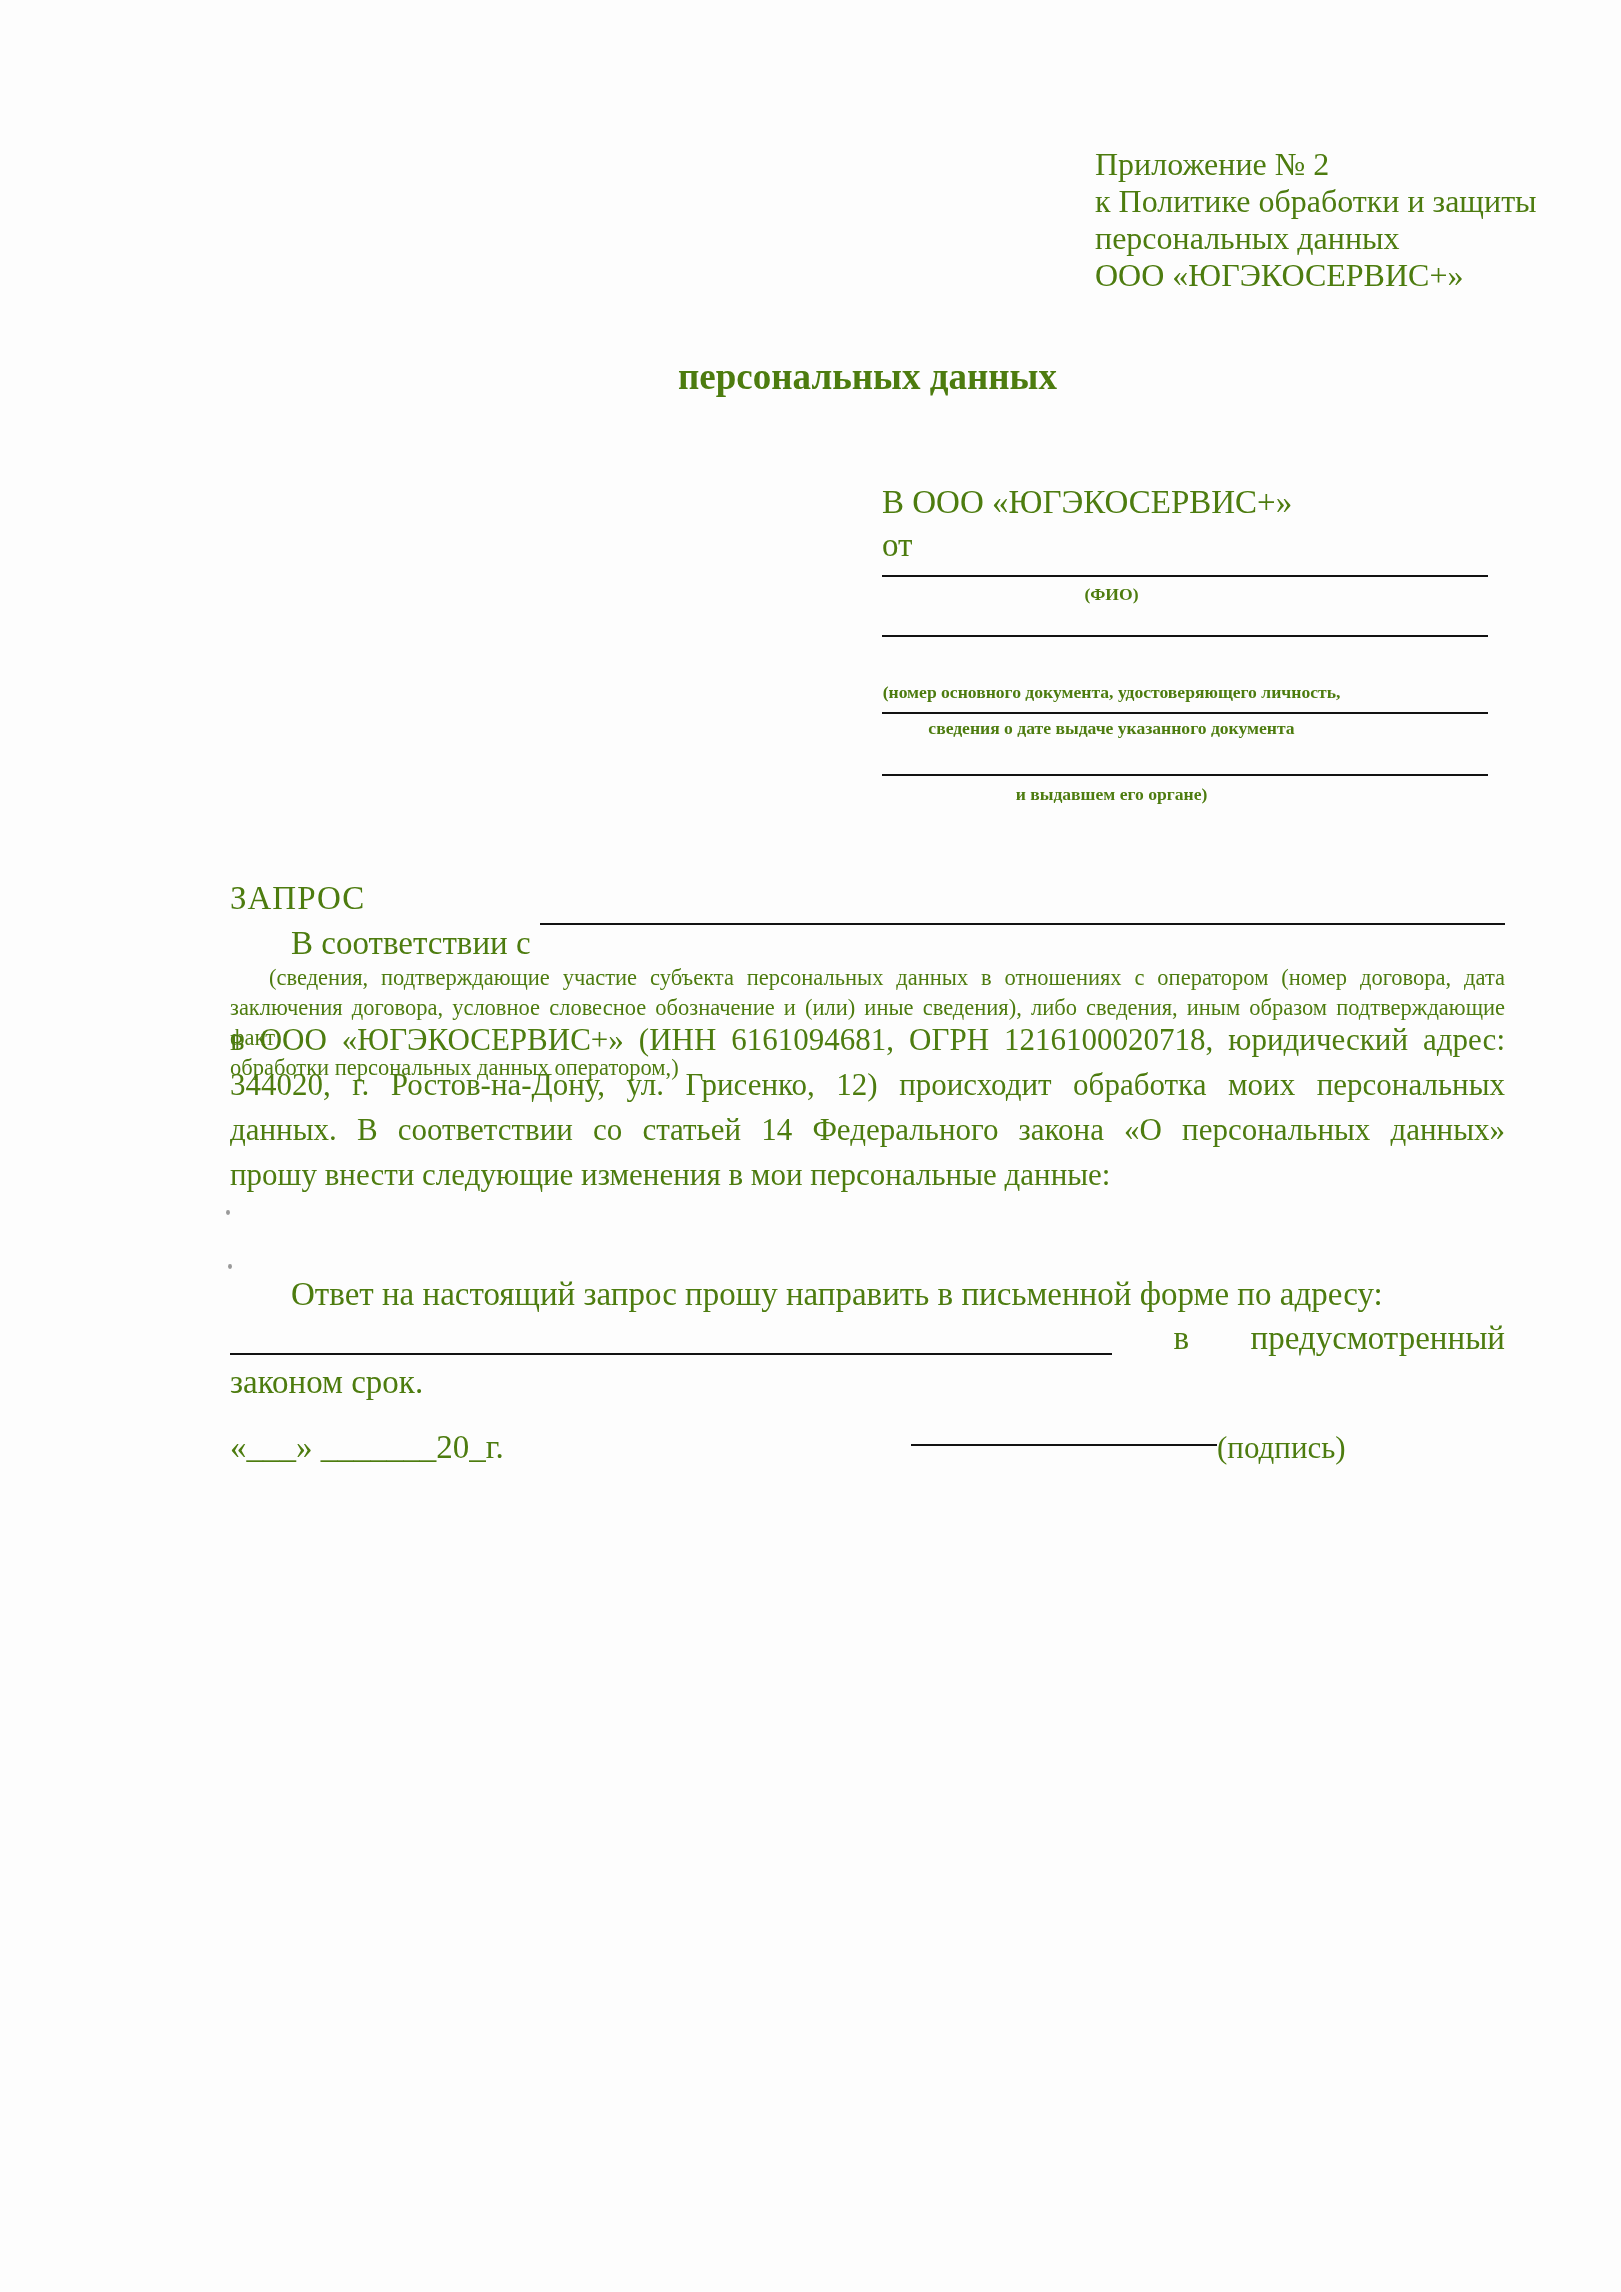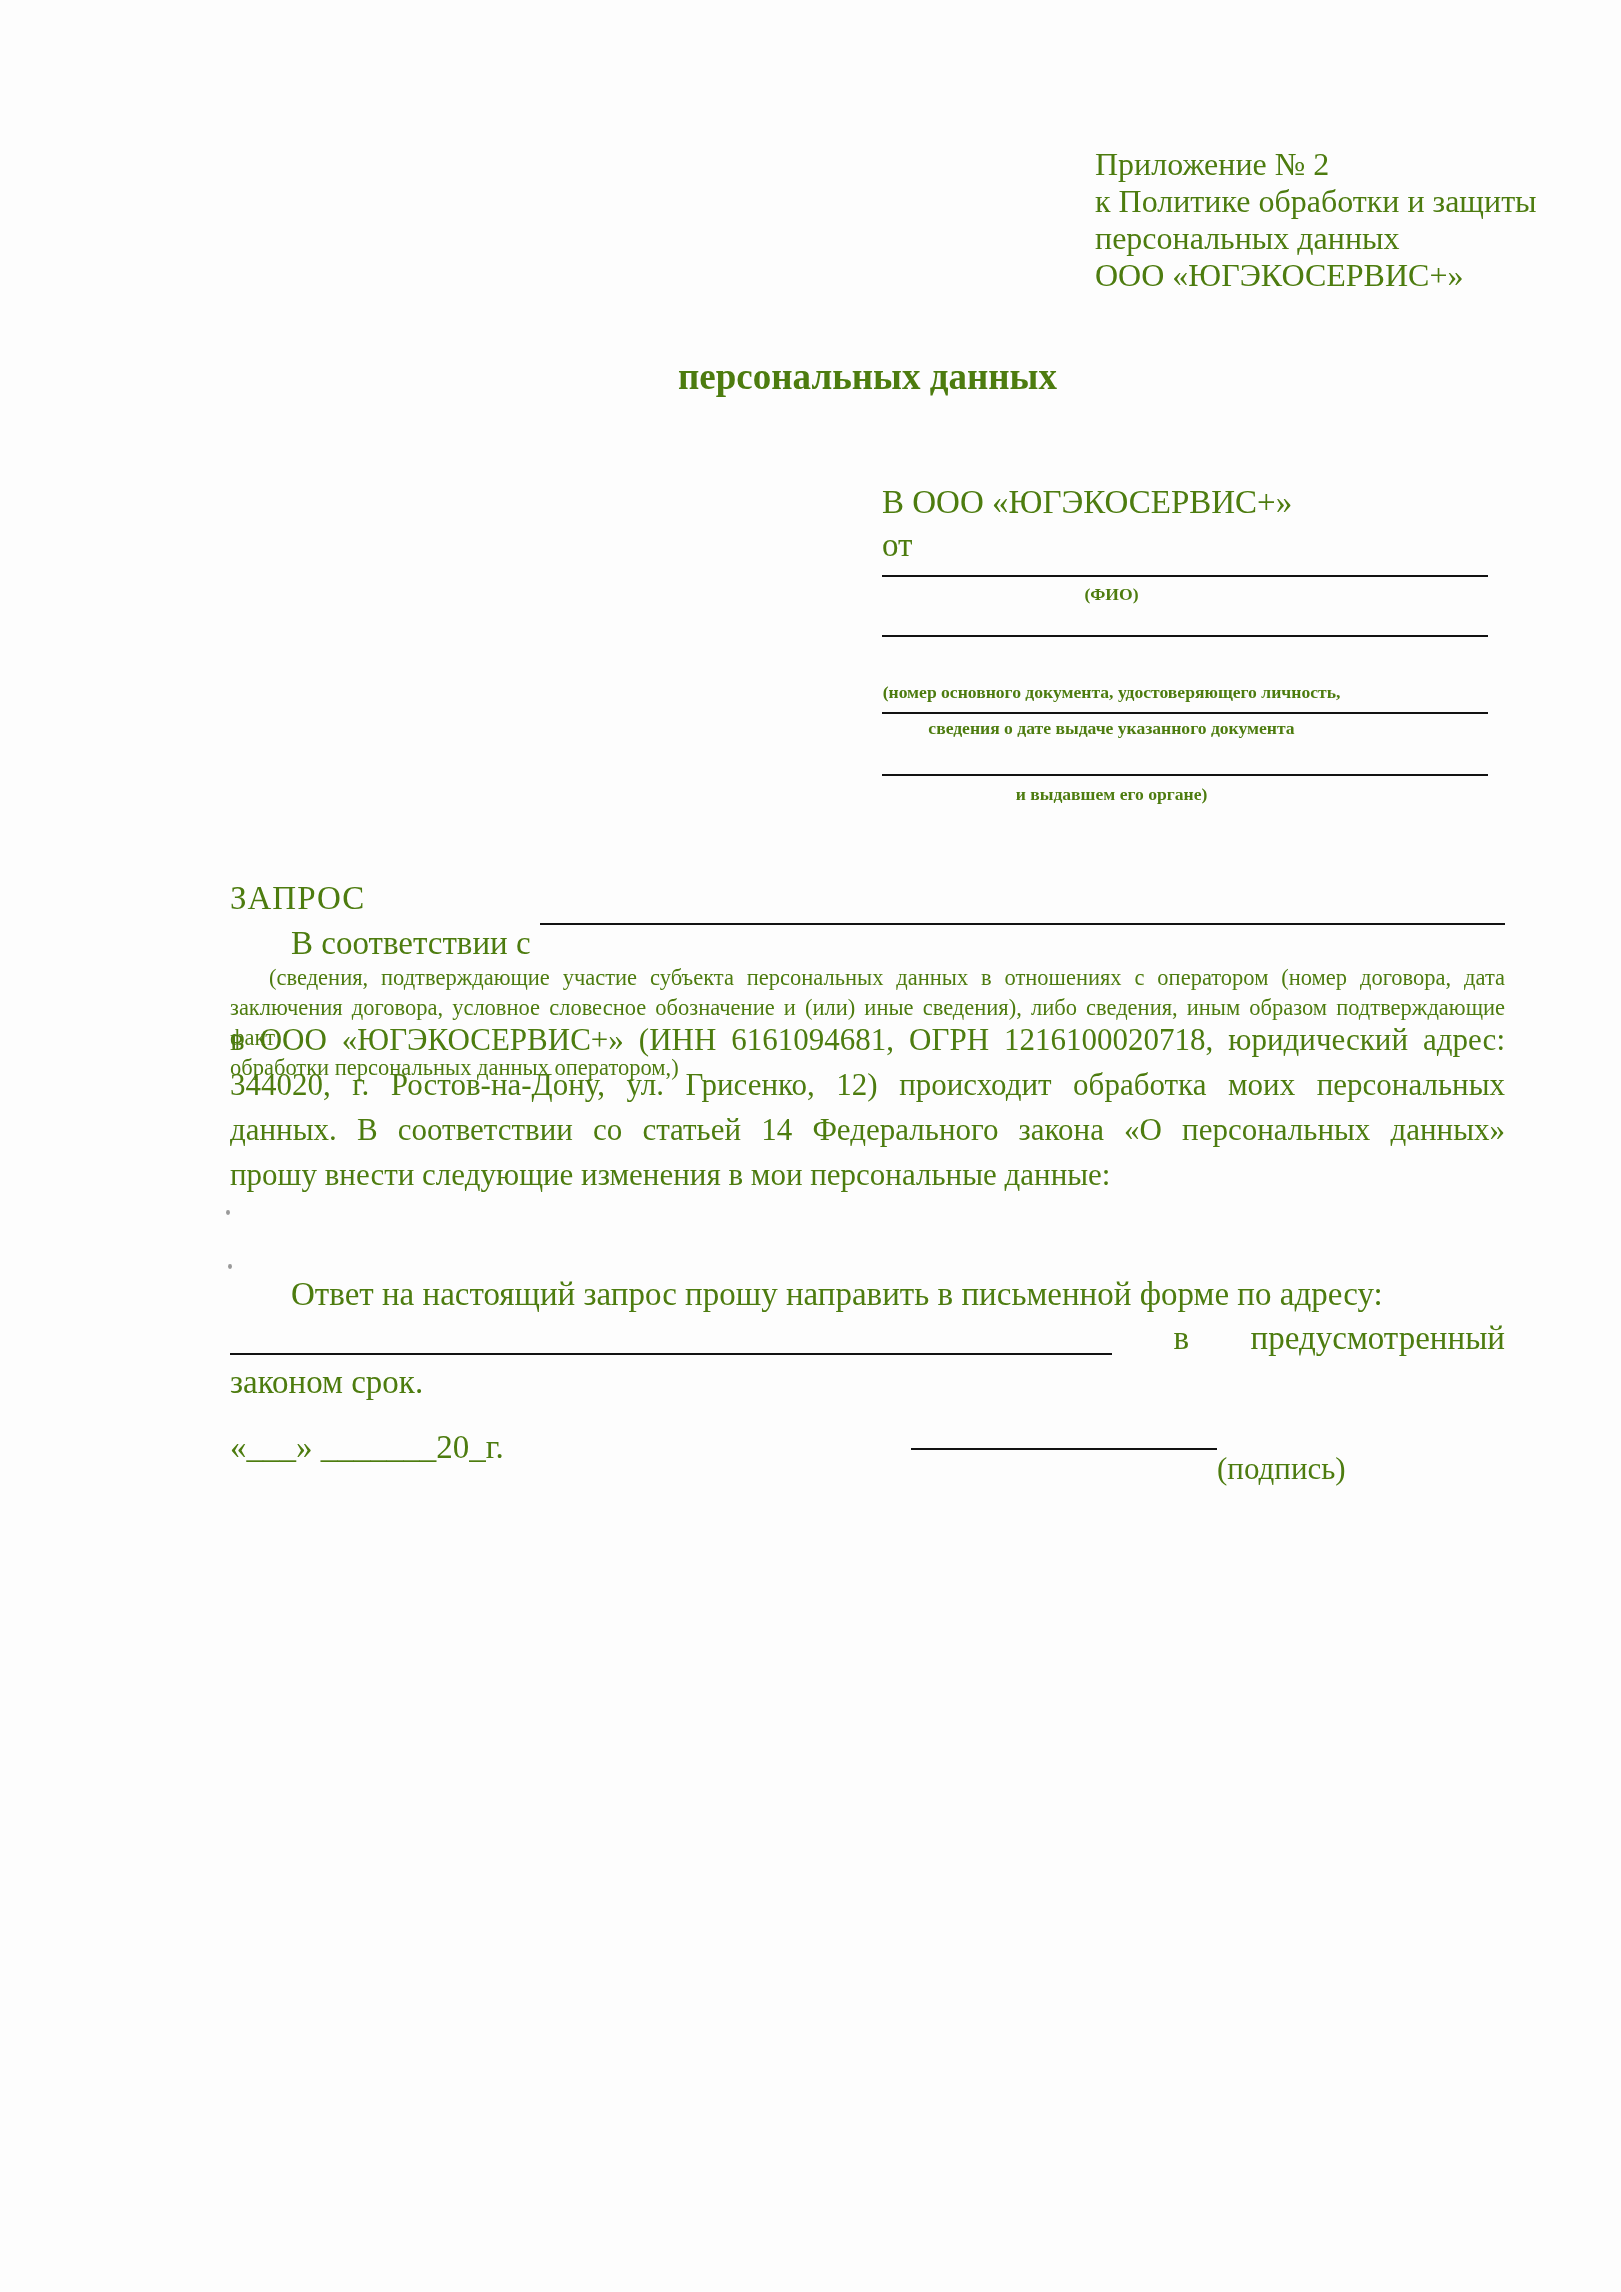--- a/index.html
+++ b/index.html
@@ -45,21 +45,21 @@
   .faint-dot{position:absolute;width:3.9px;height:4.9px;background:#9a9a9a;border-radius:50%;}
   .dot1{left:226px;top:1210px;} .dot2{left:228px;top:1264px;}
   
   .reply-block{position:absolute;left:230px;top:1272px;width:1275px;font-size:33px;line-height:44px;}
   .reply-line1{text-indent:61px;}
   .reply-line2{display:flex;justify-content:space-between;align-items:flex-end;height:44px;}
   .reply-line2 .line-seg{flex:0 0 882px;border-bottom:2.9px solid #121212;margin-bottom:4.9px;}
   
   .footer-row{position:absolute;left:230px;top:1427px;width:1275px;font-size:33px;line-height:41px;}
   .date-blank{white-space:nowrap;}
-  .sig-group{position:absolute;left:681px;top:0;display:flex;align-items:flex-start;height:41px;margin-top:21px;}
+  .sig-group{position:absolute;left:681px;top:0;display:flex;align-items:center;height:41px;}
   .sig-line{width:306px;border-bottom:2.9px solid #121212;margin-bottom:4.9px;}
   .sig-caption{font-size:31px;white-space:nowrap;}
 </style>
 </head>
 <body>
 
 <div class="page">
 
   <div class="header-block">
     <div>Приложение № 2</div>

